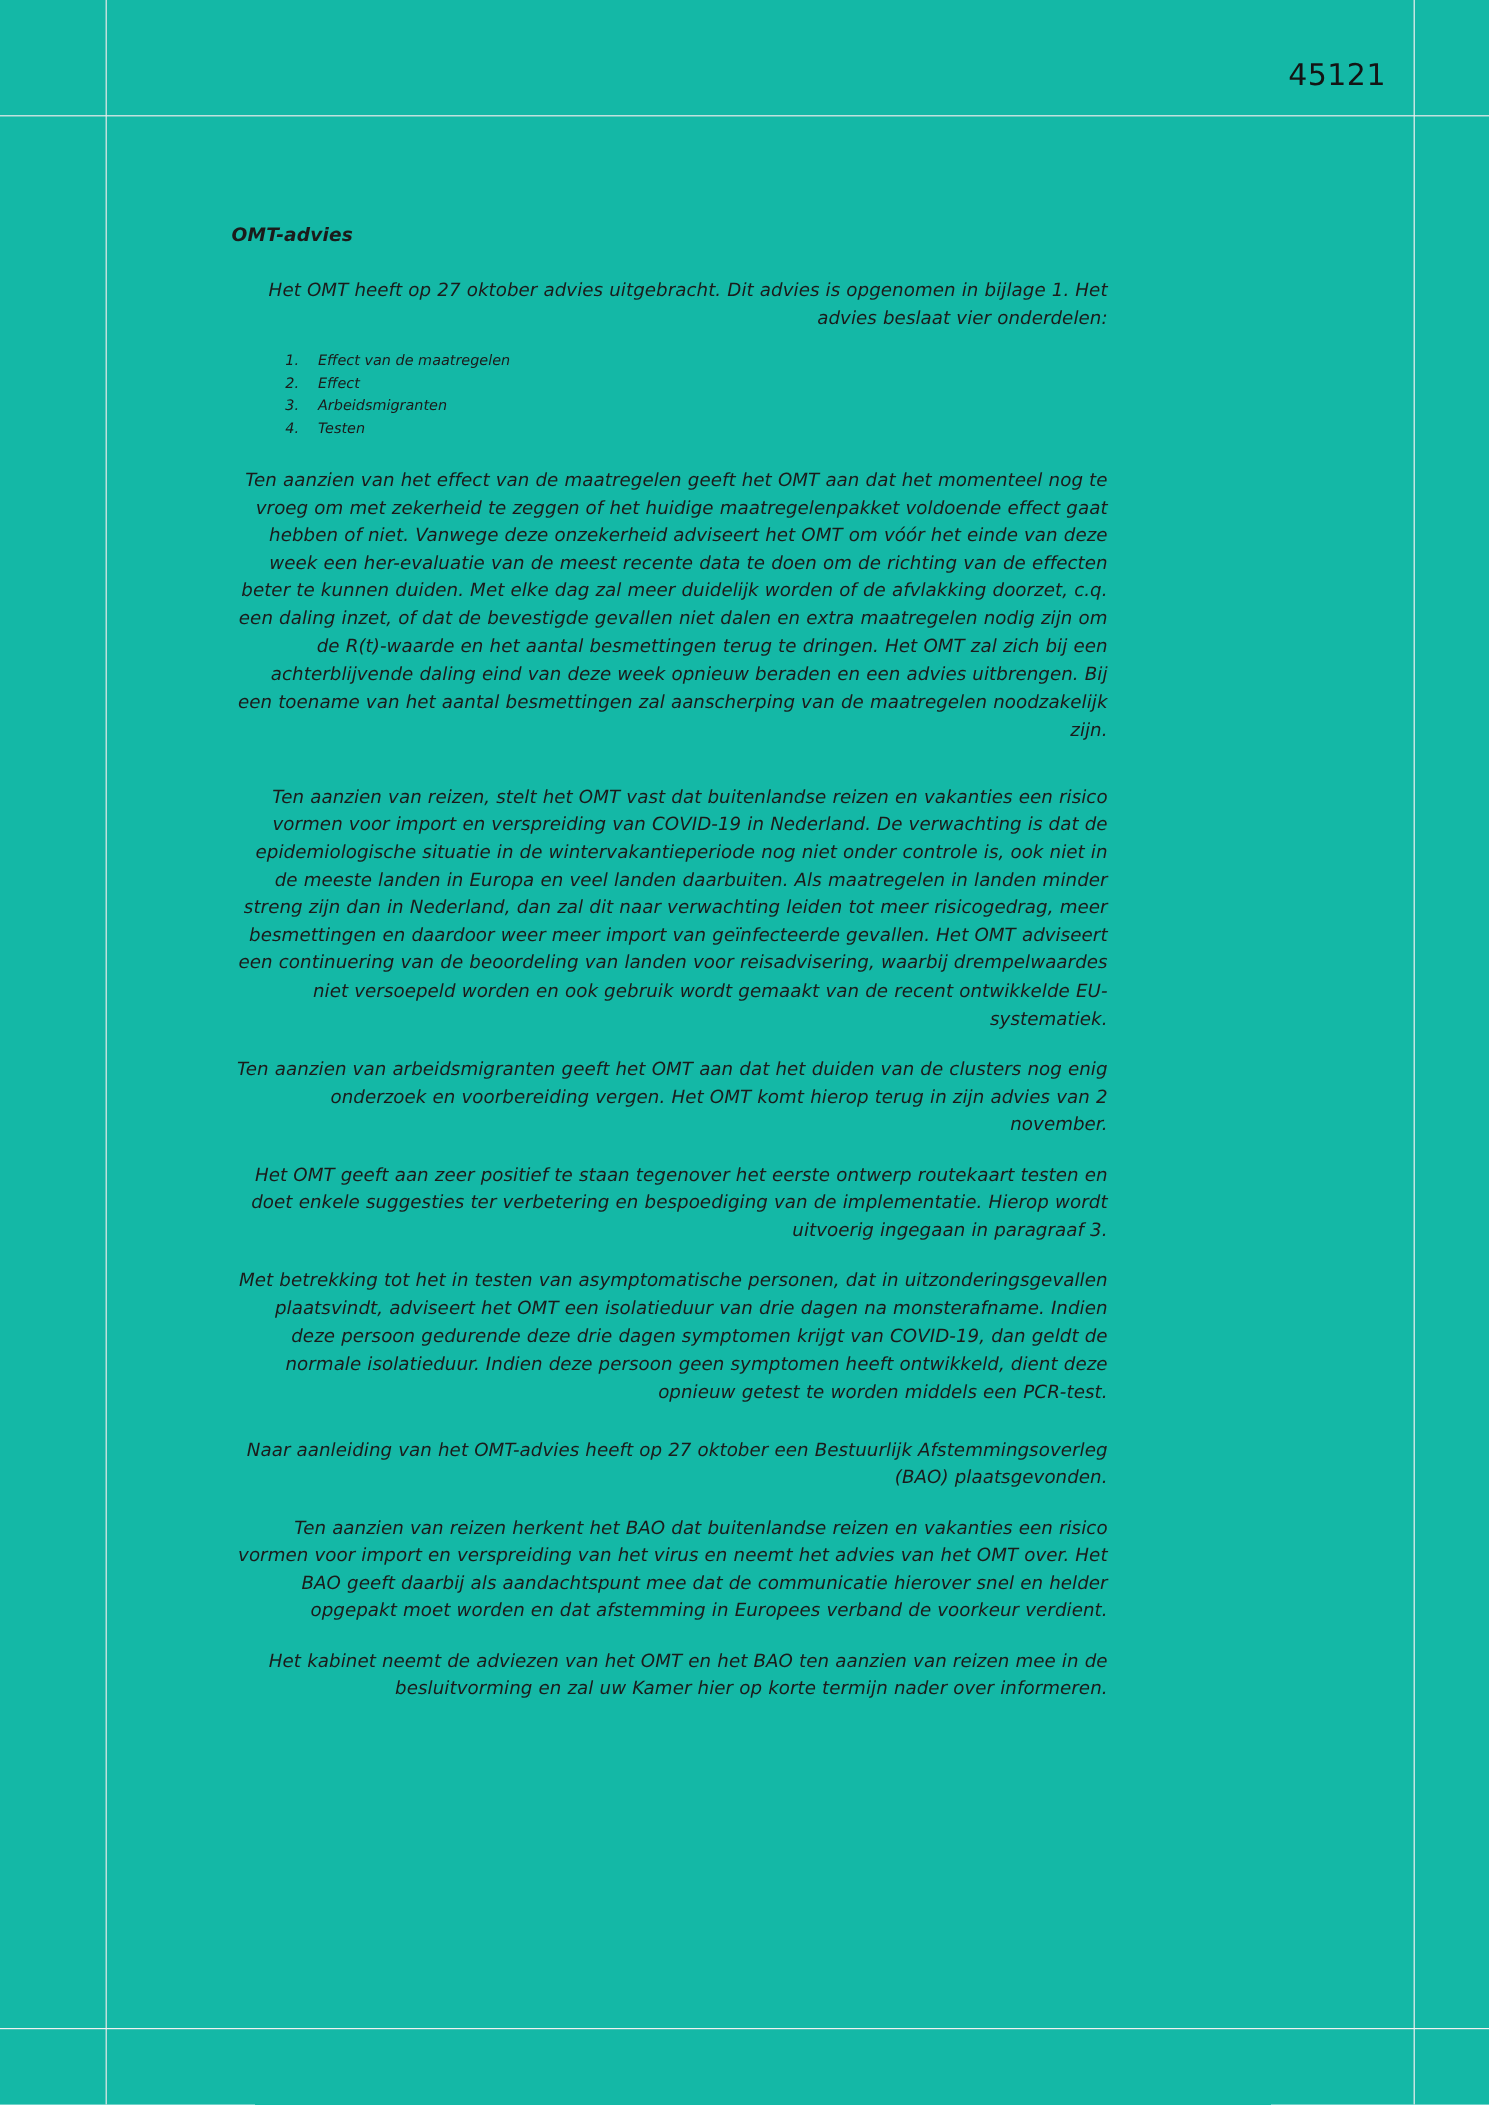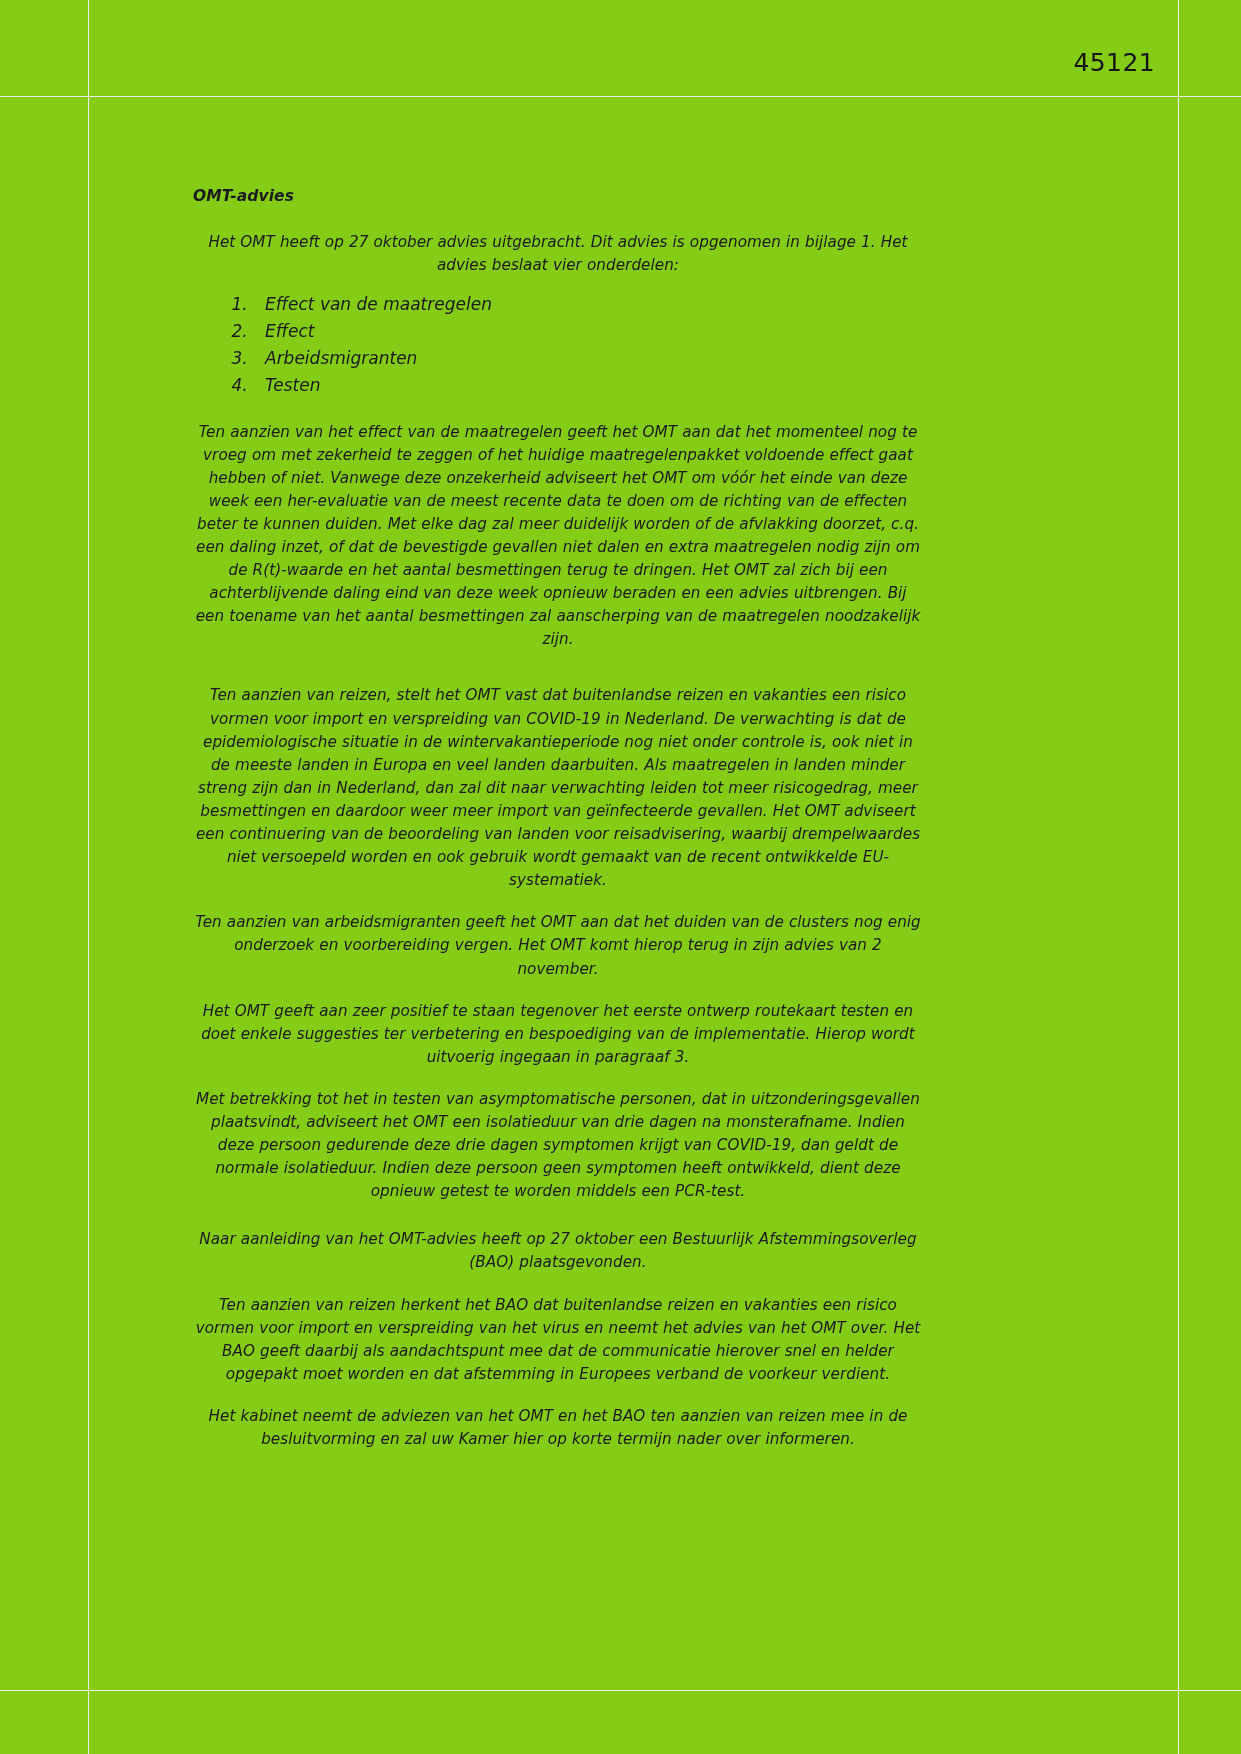--- a/index.html
+++ b/index.html
@@ -7,21 +7,21 @@
     padding: 0;
     background: #ffffff;
   }
   body {
     font-family: "DejaVu Sans", sans-serif;
   }
   .page {
     position: relative;
     width: 1241px;
     height: 1754px;
-    background: #84cc16;
+    background: #14b8a6;
     overflow: hidden;
   }
   
   .scan-edge-left {
     position: absolute;
     left: 88px;
     top: 0;
     width: 1px;
     height: 1754px;
     background: #e9e9e9;
@@ -78,33 +78,33 @@
     font-size: 15.5px;
     font-weight: normal;
     text-decoration: underline;
     line-height: 1.35;
     margin: 0 0 20px 0;
   }
   p.para {
     font-size: 15.2px;
     line-height: 1.52;
     margin: 0 0 19px 0;
-    text-align: center;
+    text-align: right;
     letter-spacing: 0.05px;
     word-spacing: 0.2px;
   }
   p.para.tight {
     margin-bottom: 4px;
   }
   .gap-md { height: 14px; }
   .gap-sm { height: 6px; }
   ol.numlist {
     margin: 14px 0 22px 0;
     padding-left: 60px;
-    font-size: 17px;
+    font-size: 12px;
     line-height: 1.58;
   }
   ol.numlist li {
     padding-left: 12px;
     margin: 0;
   }
 </style>
 </head>
 <body>
 

